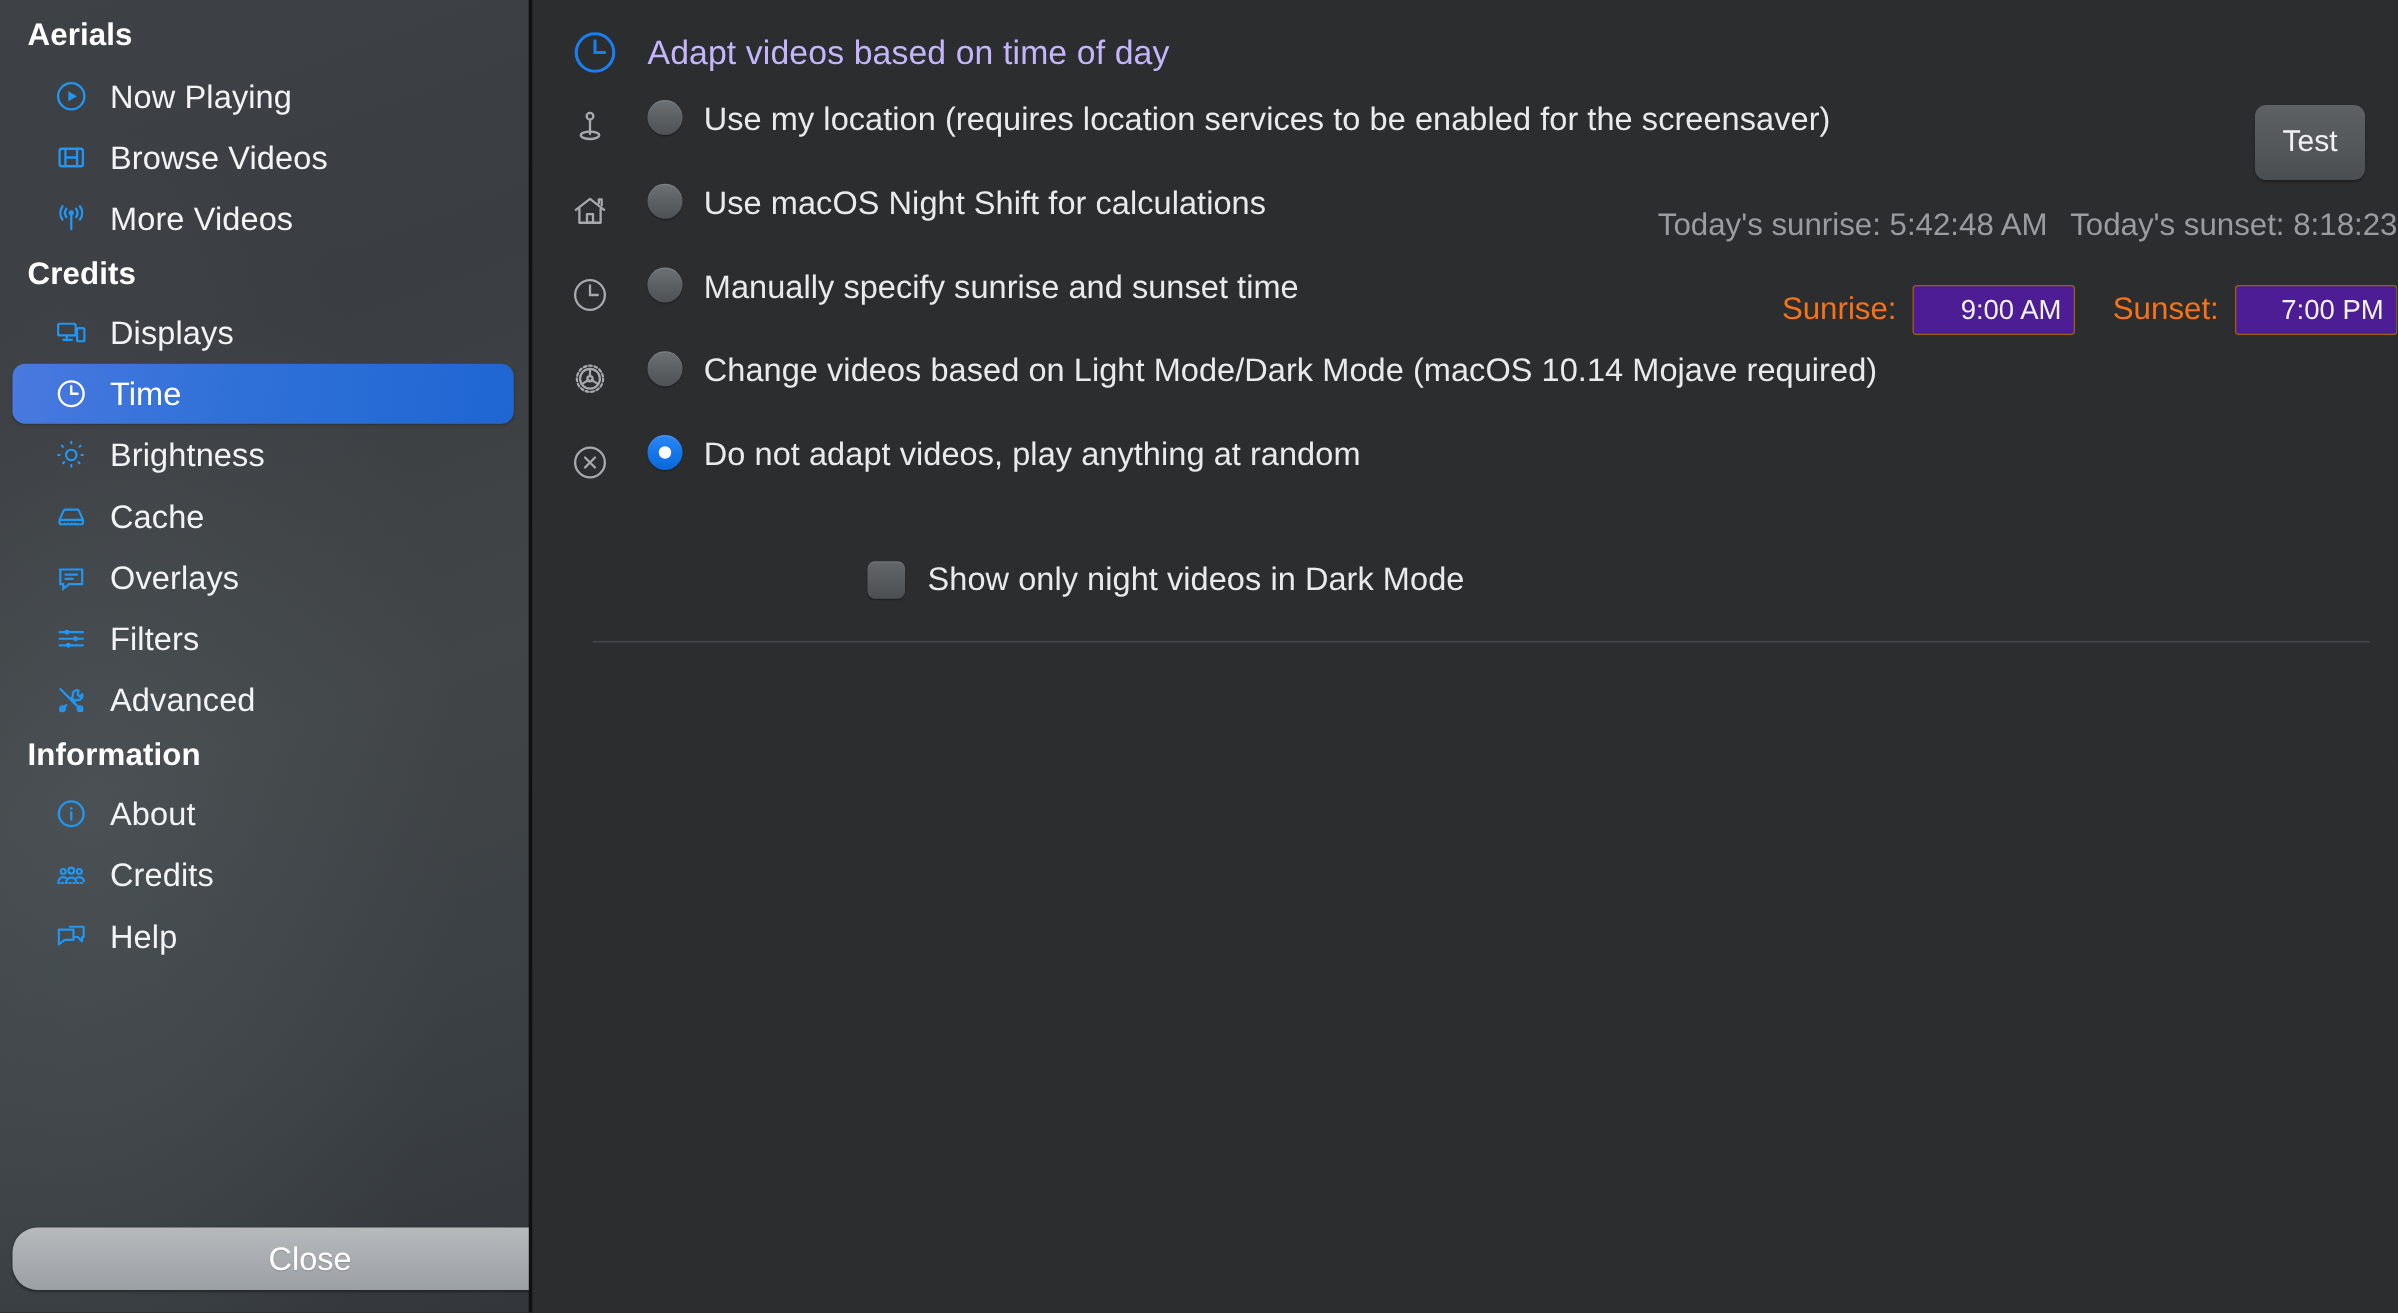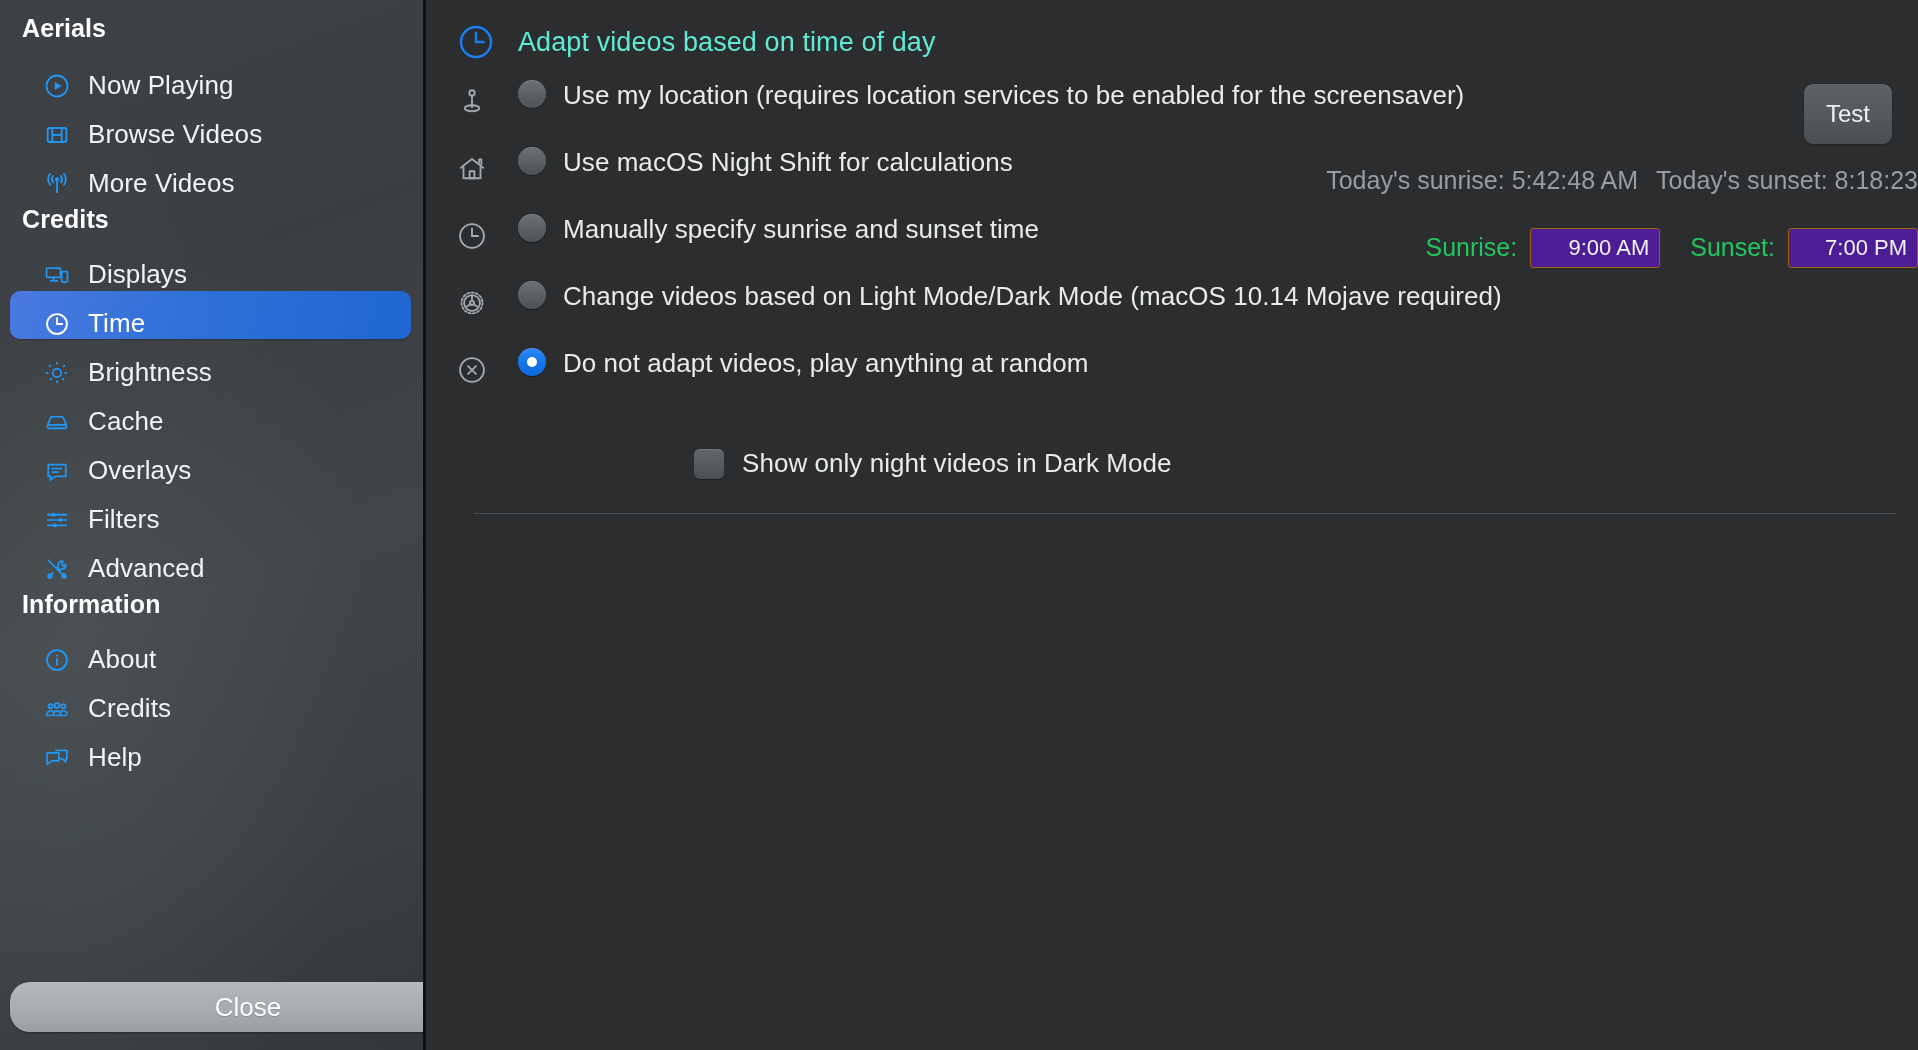--- a/index.html
+++ b/index.html
@@ -33,21 +33,21 @@
     font-weight: 700;
     letter-spacing: .1px;
     padding: 0 0 0 22px;
     margin-top: 6px;
     margin-bottom: 8px;
     position: relative; z-index: 2;
   }
   #grp-aerials { margin-top: 0; margin-bottom: 10px; }
   .side-item {
     position: relative; z-index: 2;
-    display: flex; align-items: flex-end;
+    display: flex; align-items: center;
     height: 48px;
     margin: 0 12px 1px 10px;
     padding-left: 30px;
     border-radius: 10px;
     cursor: default;
   }
   .side-item .si-ico {
     width: 34px; height: 30px;
     display: flex; align-items: center; justify-content: center;
     margin-right: 14px;
@@ -93,21 +93,21 @@
     overflow: hidden;
   }
 
   #pane-header {
     display: flex; align-items: center;
     padding: 22px 0 0 30px;
     height: 62px;
   }
   #pane-header .hdr-ico { margin-right: 22px; display: flex; }
   #pane-header .hdr-title {
-    color: #5eead4;
+    color: #c4b5fd;
     font-size: 27px;
     font-weight: 400;
     letter-spacing: .1px;
   }
 
   .opt-rows { margin-top: 18px; }
   .opt-row {
     position: relative;
     display: flex; 
     height: 67px;
@@ -170,21 +170,21 @@
 
   .muted-txt {
     color: #9a9da0;
     font-size: 25px;
     font-weight: 400;
     white-space: nowrap;
   }
   .sun-gap { display: inline-block; width: 18px; }
 
   .field-label {
-    color: #22c55e;
+    color: #f97316;
     font-size: 25px;
     margin-right: 13px;
     white-space: nowrap;
   }
   .time-field {
     background: #4c1d95;
     border: 1px solid #a16207;
     border-radius: 3px;
     color: #f2f3f4;
     font-family: "Liberation Sans", sans-serif;

